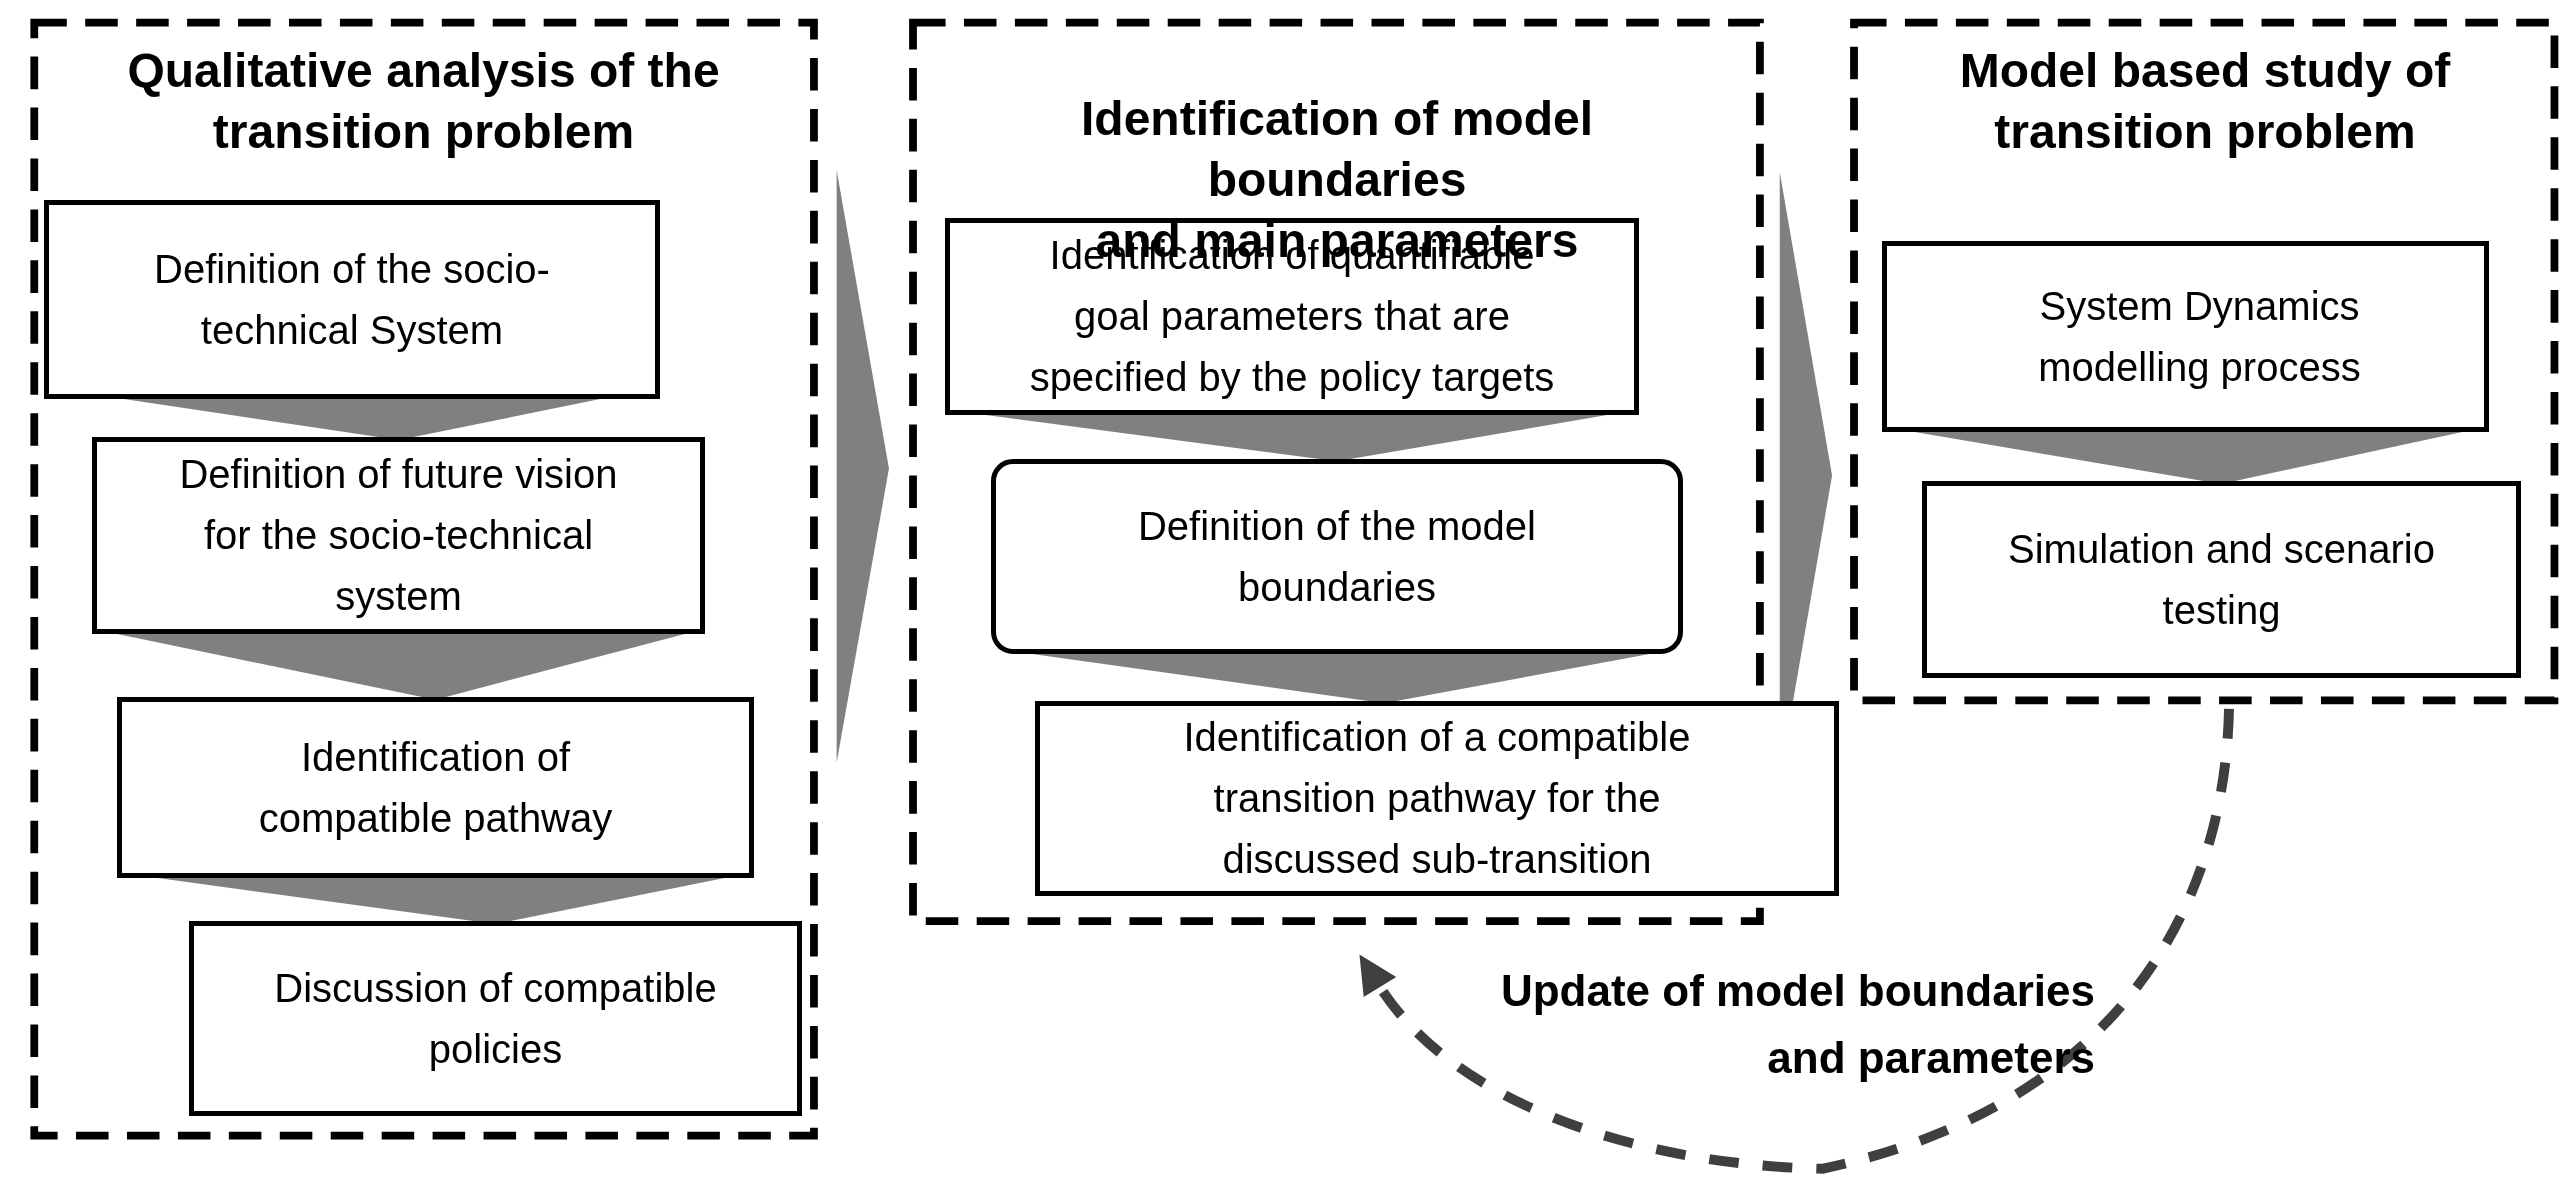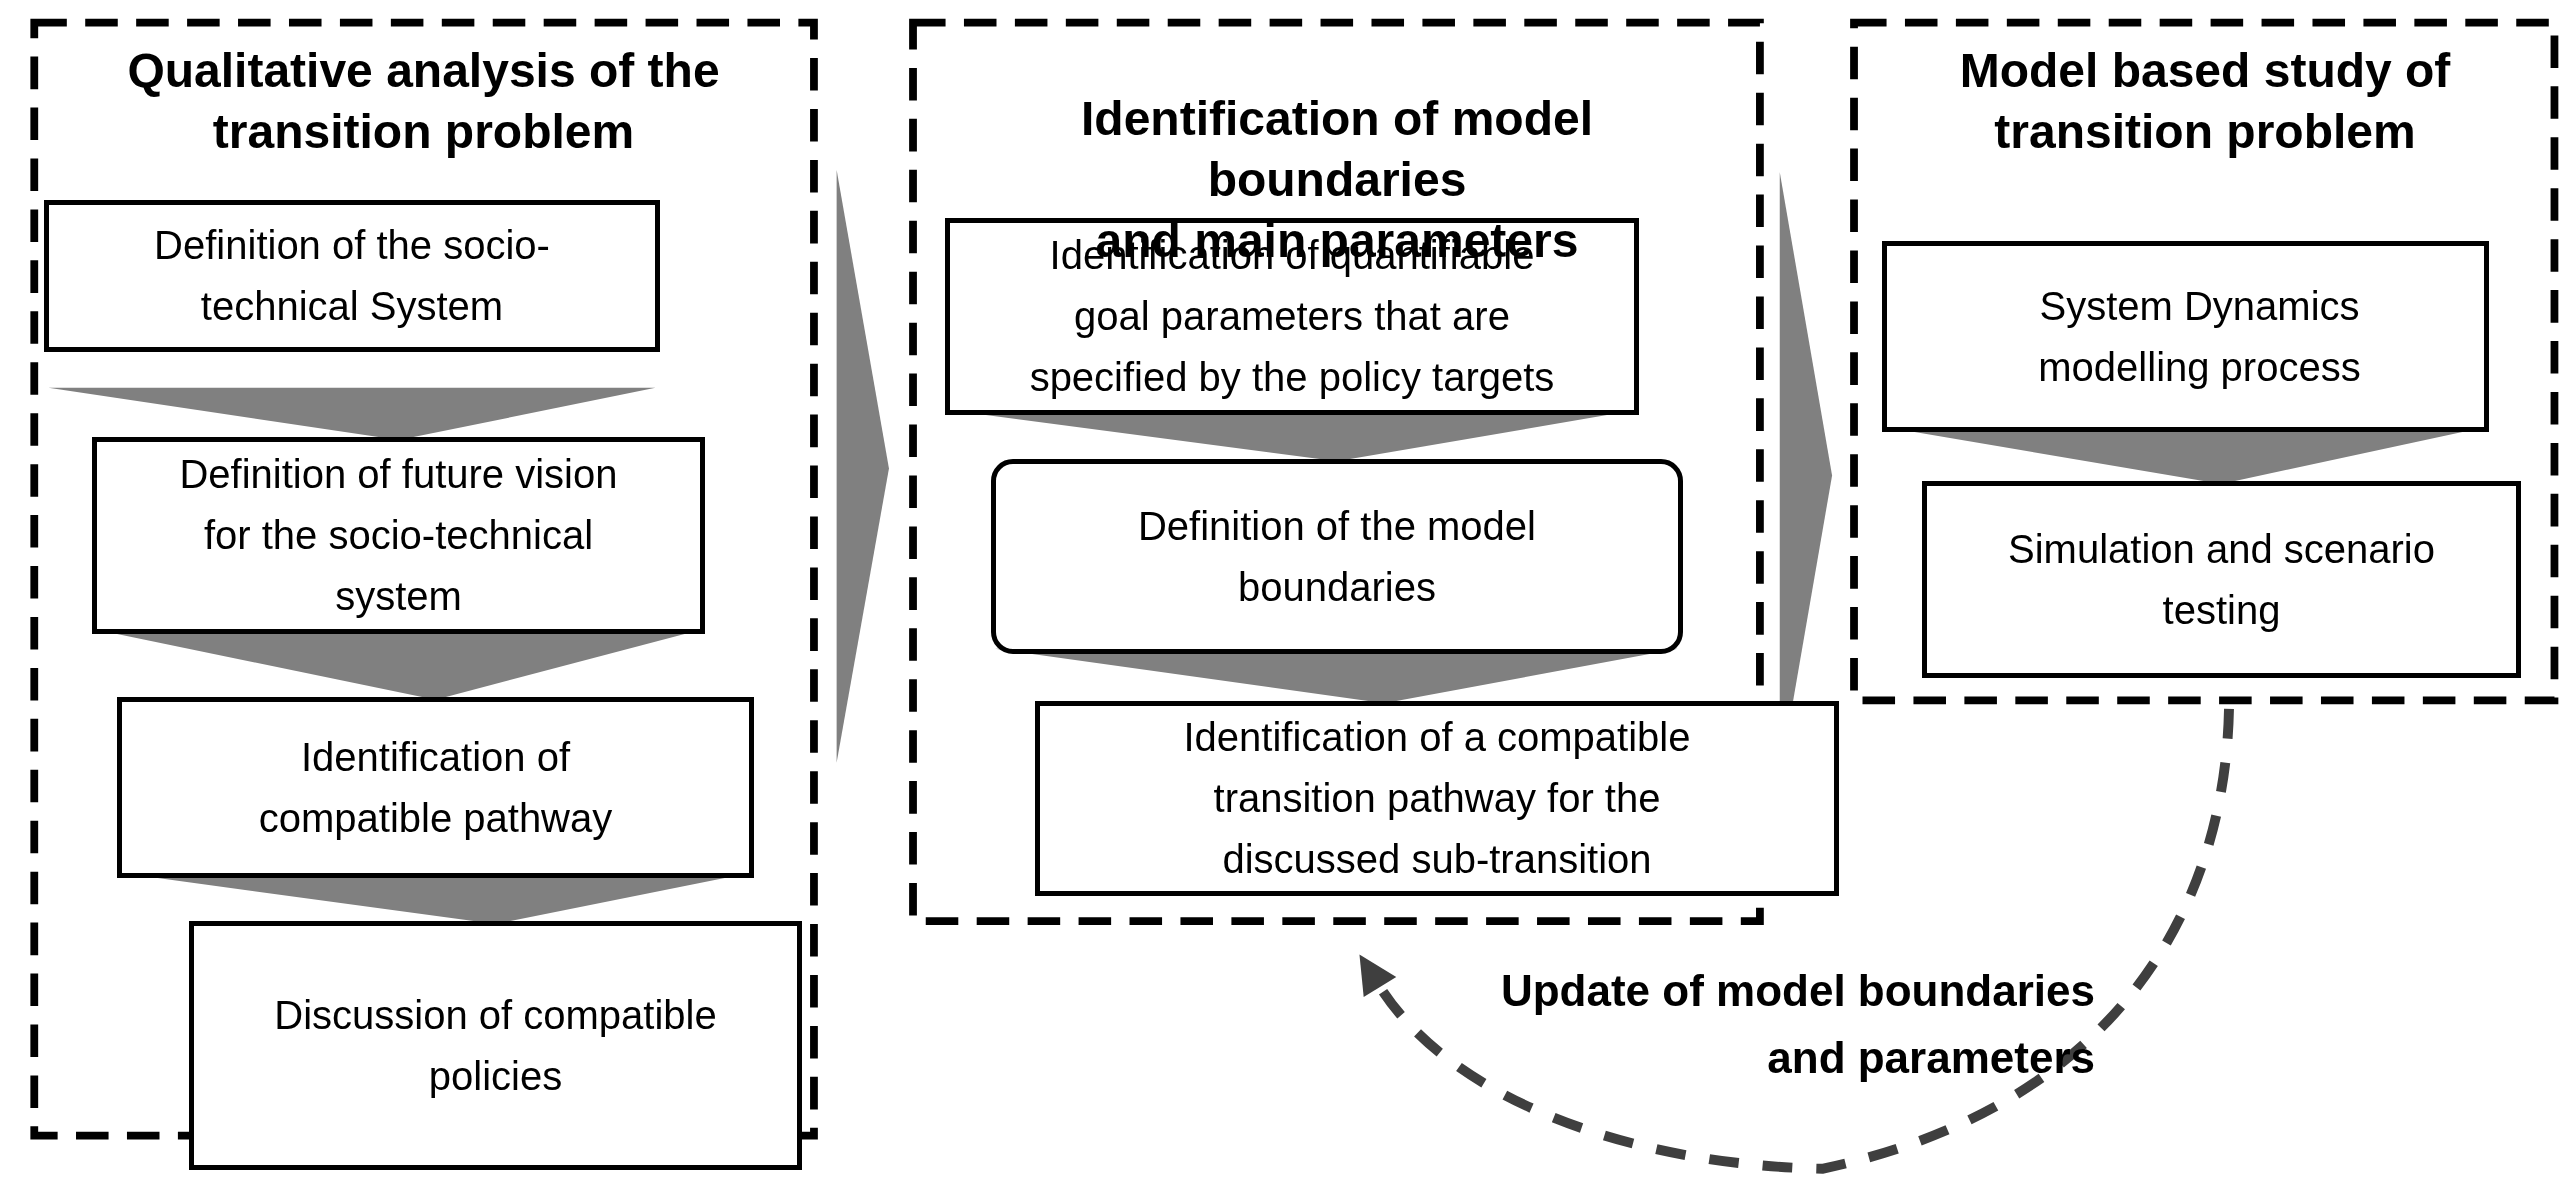--- a/index.html
+++ b/index.html
@@ -76,37 +76,37 @@
 
 <div class="panel-title" style="left:105px; top:40px; width:637px;">Qualitative analysis of the
 transition problem</div>
 
 <div class="panel-title" style="left:948px; top:40px; width:778px;margin-top:48px;">Identification of model boundaries
 and main parameters</div>
 
 <div class="panel-title" style="left:1953px; top:40px; width:504px;">Model based study of
 transition problem</div>
 
-<div class="proc-box" style="left:44px; top:200px; width:616px; height:152px;">
+<div class="proc-box" style="left:44px; top:200px; width:616px; height:199px;">
   <div class="box-text">Definition of the socio-
 technical System</div>
 </div>
 
 <div class="proc-box" style="left:92px; top:437px; width:613px; height:197px;">
   <div class="box-text">Definition of future vision
 for the socio-technical
 system</div>
 </div>
 
 <div class="proc-box" style="left:117px; top:697px; width:637px; height:181px;">
   <div class="box-text">Identification of
 compatible pathway</div>
 </div>
 
-<div class="proc-box" style="left:189px; top:921px; width:613px; height:249px;">
+<div class="proc-box" style="left:189px; top:921px; width:613px; height:195px;">
   <div class="box-text">Discussion of compatible
 policies</div>
 </div>
 
 <div class="proc-box" style="left:945px; top:218px; width:694px; height:197px;">
   <div class="box-text">Identification of quantifiable
 goal parameters that are
 specified by the policy targets</div>
 </div>
 

